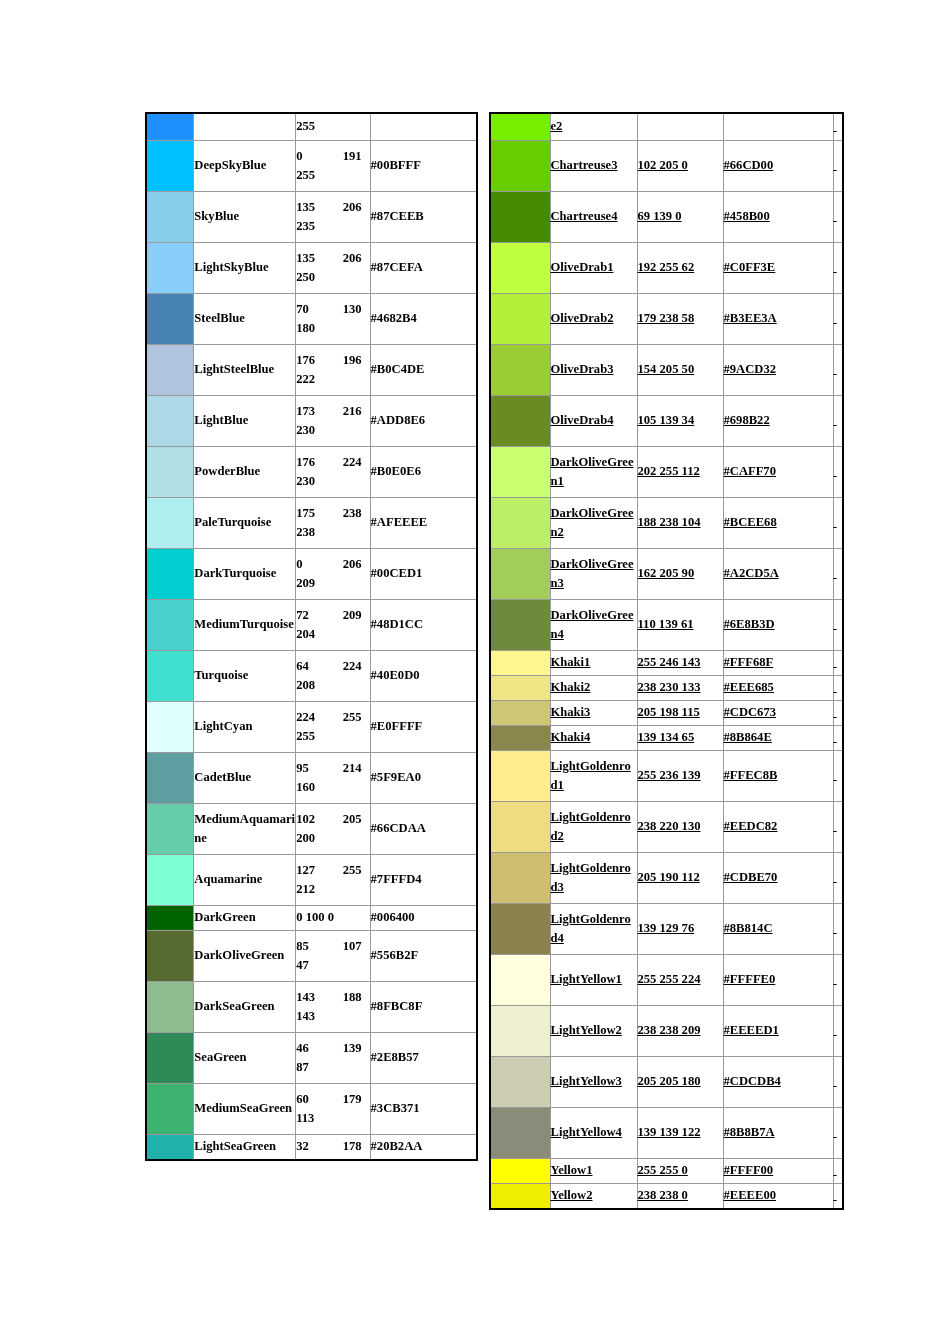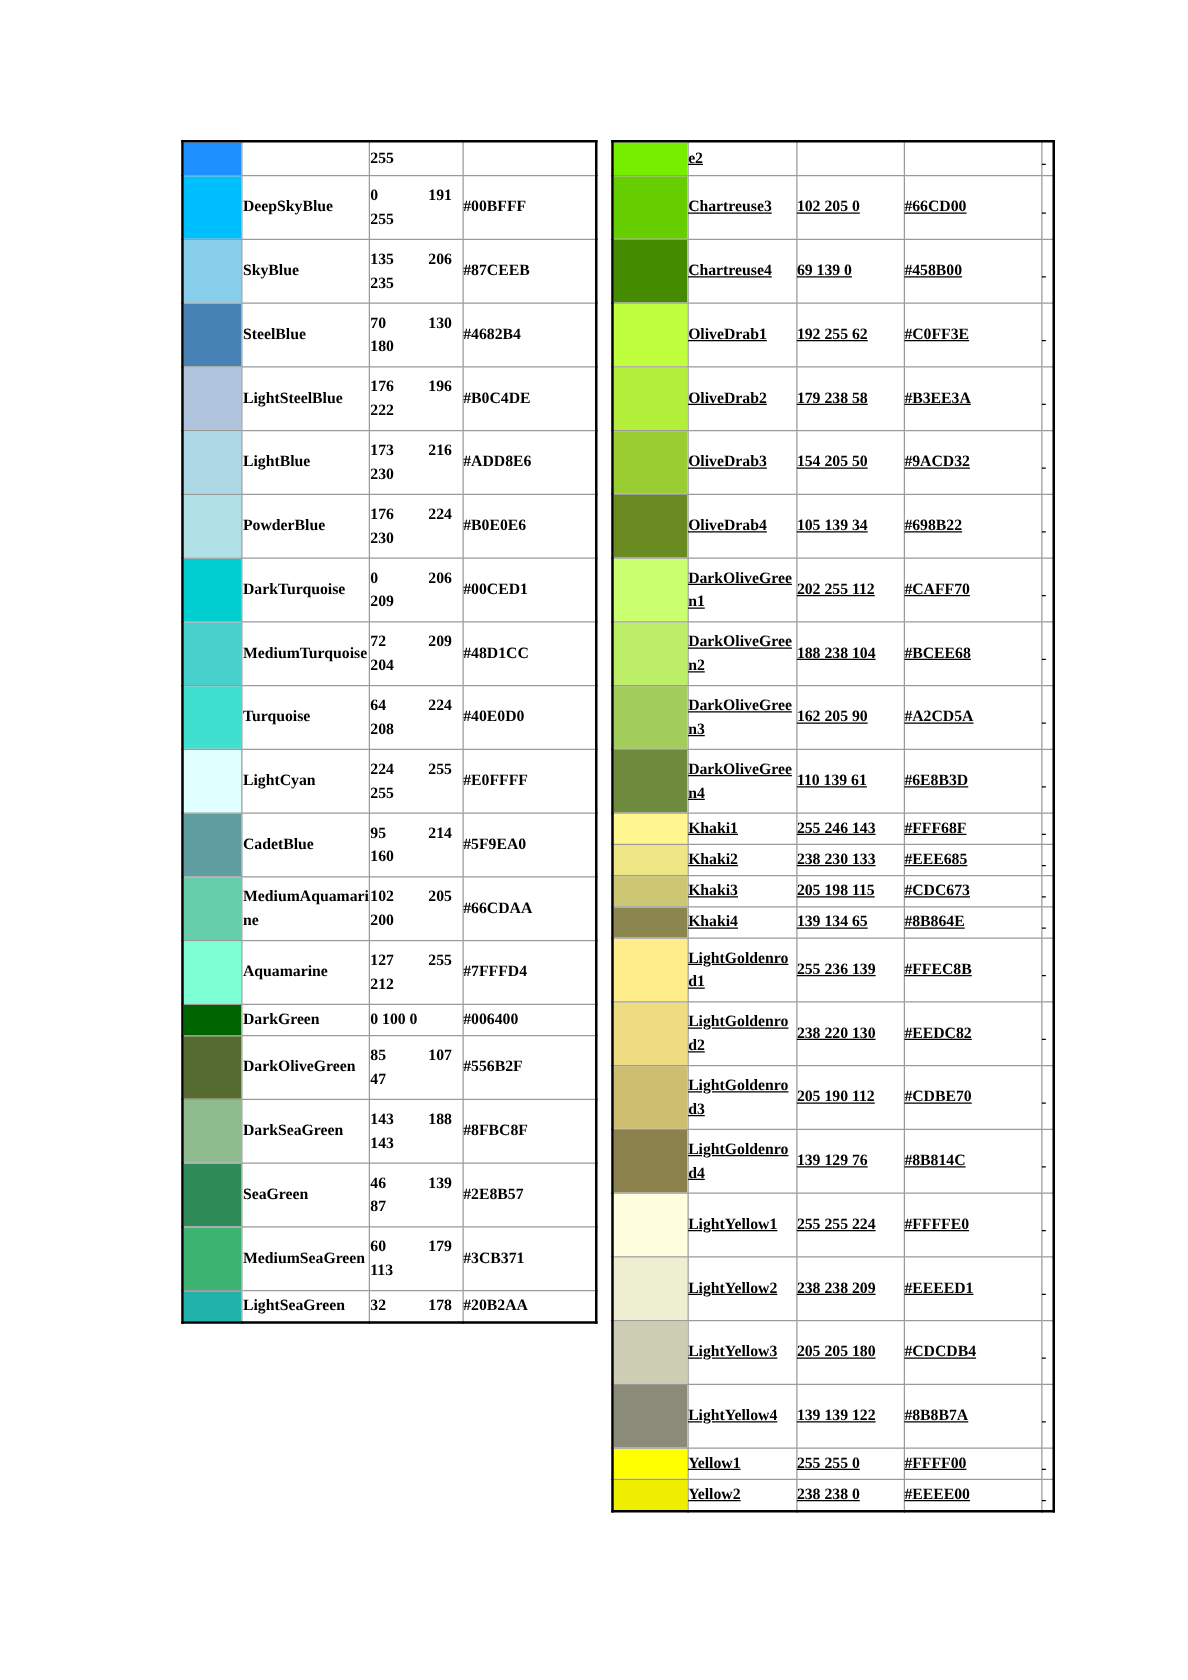--- a/index.html
+++ b/index.html
@@ -166,20 +166,38 @@
                   <span>135</span>
                   <span>206</span>
                 </span>
                 <span class="rgbrow2">235</span>
               </span>
             </td>
             <td class="hex"><span>#87CEEB</span></td>
           </tr>
           <tr class="r2">
             <td class="swatch">
+              <div class="chip" style="background: rgb(135, 206, 250); height: 50px;"></div>
+            </td>
+            <td class="nm">
+              <span class="namewrap">LightSkyBlue</span>
+            </td>
+            <td class="rgb">
+              <span class="rgbwrap">
+                <span class="rgbrow1">
+                  <span>135</span>
+                  <span>206</span>
+                </span>
+                <span class="rgbrow2">250</span>
+              </span>
+            </td>
+            <td class="hex"><span>#87CEFA</span></td>
+          </tr>
+          <tr class="r2">
+            <td class="swatch">
               <div class="chip" style="background: rgb(70, 130, 180); height: 50px;"></div>
             </td>
             <td class="nm">
               <span class="namewrap">SteelBlue</span>
             </td>
             <td class="rgb">
               <span class="rgbwrap">
                 <span class="rgbrow1">
                   <span>70</span>
                   <span>130</span>
@@ -235,20 +253,38 @@
             <td class="rgb">
               <span class="rgbwrap">
                 <span class="rgbrow1">
                   <span>176</span>
                   <span>224</span>
                 </span>
                 <span class="rgbrow2">230</span>
               </span>
             </td>
             <td class="hex"><span>#B0E0E6</span></td>
+          </tr>
+          <tr class="r2">
+            <td class="swatch">
+              <div class="chip" style="background: rgb(175, 238, 238); height: 50px;"></div>
+            </td>
+            <td class="nm">
+              <span class="namewrap">PaleTurquoise</span>
+            </td>
+            <td class="rgb">
+              <span class="rgbwrap">
+                <span class="rgbrow1">
+                  <span>175</span>
+                  <span>238</span>
+                </span>
+                <span class="rgbrow2">238</span>
+              </span>
+            </td>
+            <td class="hex"><span>#AFEEEE</span></td>
           </tr>
           <tr class="r2">
             <td class="swatch">
               <div class="chip" style="background: rgb(0, 206, 209); height: 50px;"></div>
             </td>
             <td class="nm">
               <span class="namewrap">DarkTurquoise</span>
             </td>
             <td class="rgb">
               <span class="rgbwrap">

